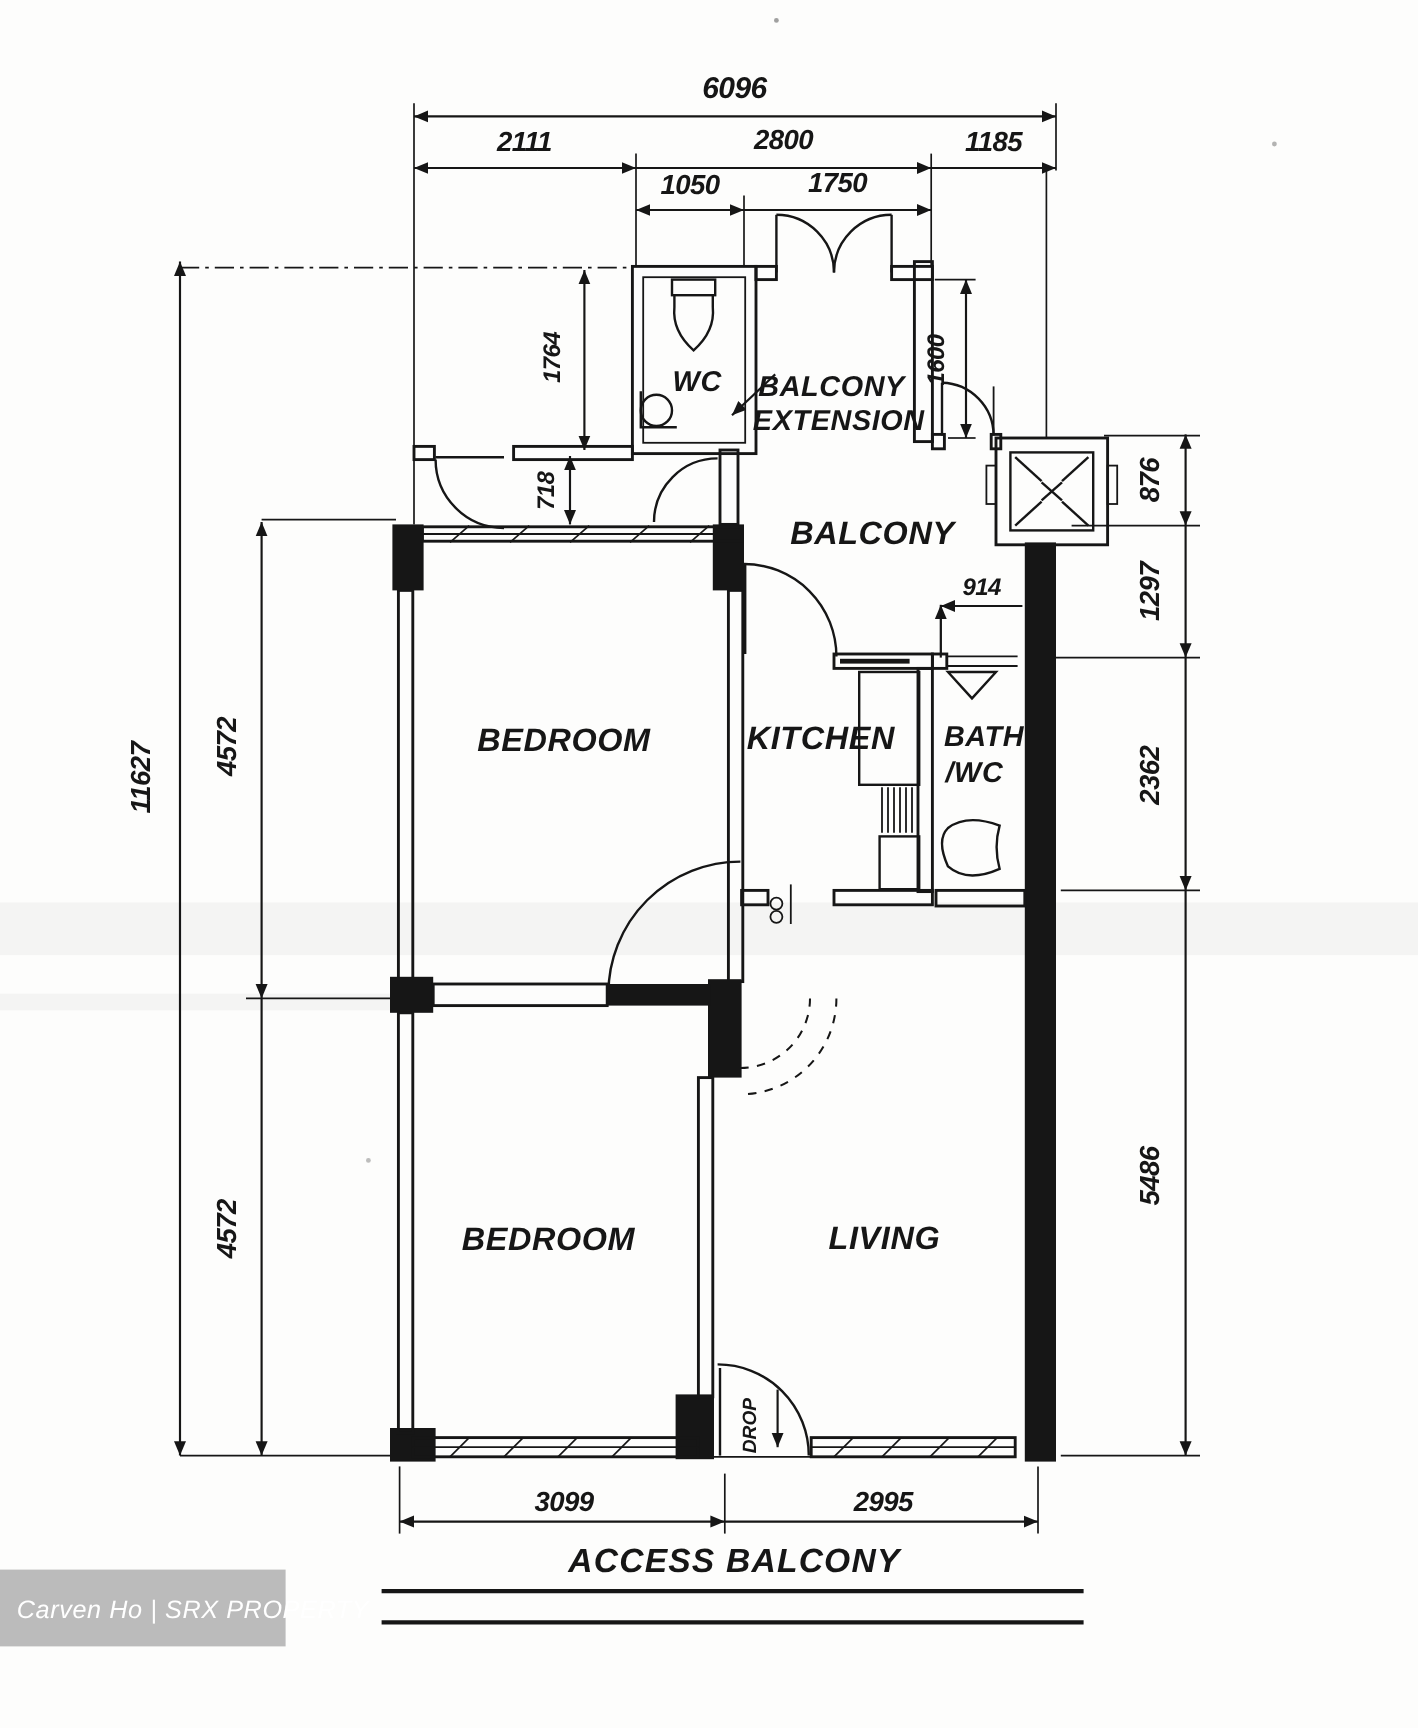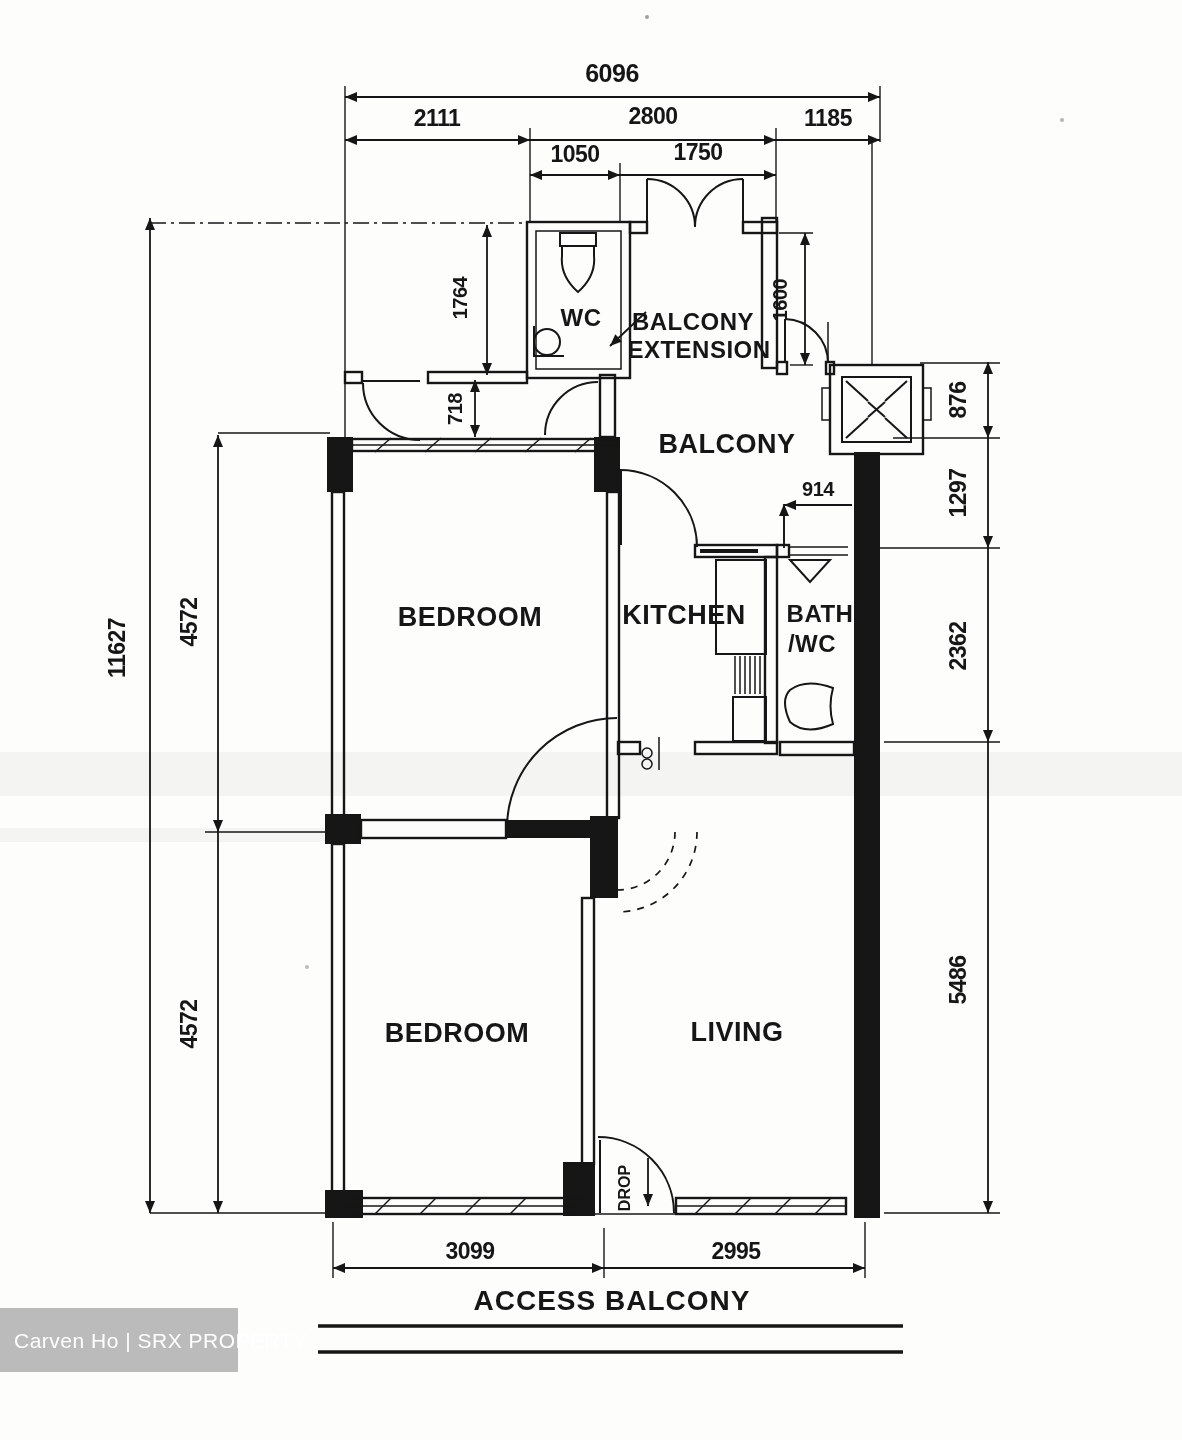--- a/index.html
+++ b/index.html
@@ -1,17 +1,17 @@
 <!DOCTYPE html>
 <html><head>
 <meta charset="utf-8">
 <style>
   html,body { margin:0; padding:0; background:#ffffff; }
   .page { position:relative; width:1182px; height:1440px; background:#fdfdfc; overflow:hidden;
-          font-family:"Liberation Sans", sans-serif; }
+          font-family:"Liberation Sans", sans-serif;font-style:italic; }
   svg text { fill:#161616; font-family:"Liberation Sans", sans-serif; font-weight:bold; }
   .dim   { font-size:23px; letter-spacing:-0.5px; }
   .dim-lg{ font-size:25px; letter-spacing:-0.5px; }
   .dim-s { font-size:20px; letter-spacing:-0.5px; }
   .room  { font-size:27px; letter-spacing:0.5px; }
   .room-s{ font-size:24px; letter-spacing:0.5px; }
   .foot  { font-size:28px; letter-spacing:1px; }
   .wm    { font-size:21px; font-weight:normal; letter-spacing:0.5px; }
   .w  { fill:none; stroke:#161616; stroke-width:2.4; }
   .w1 { fill:none; stroke:#161616; stroke-width:1.5; }

